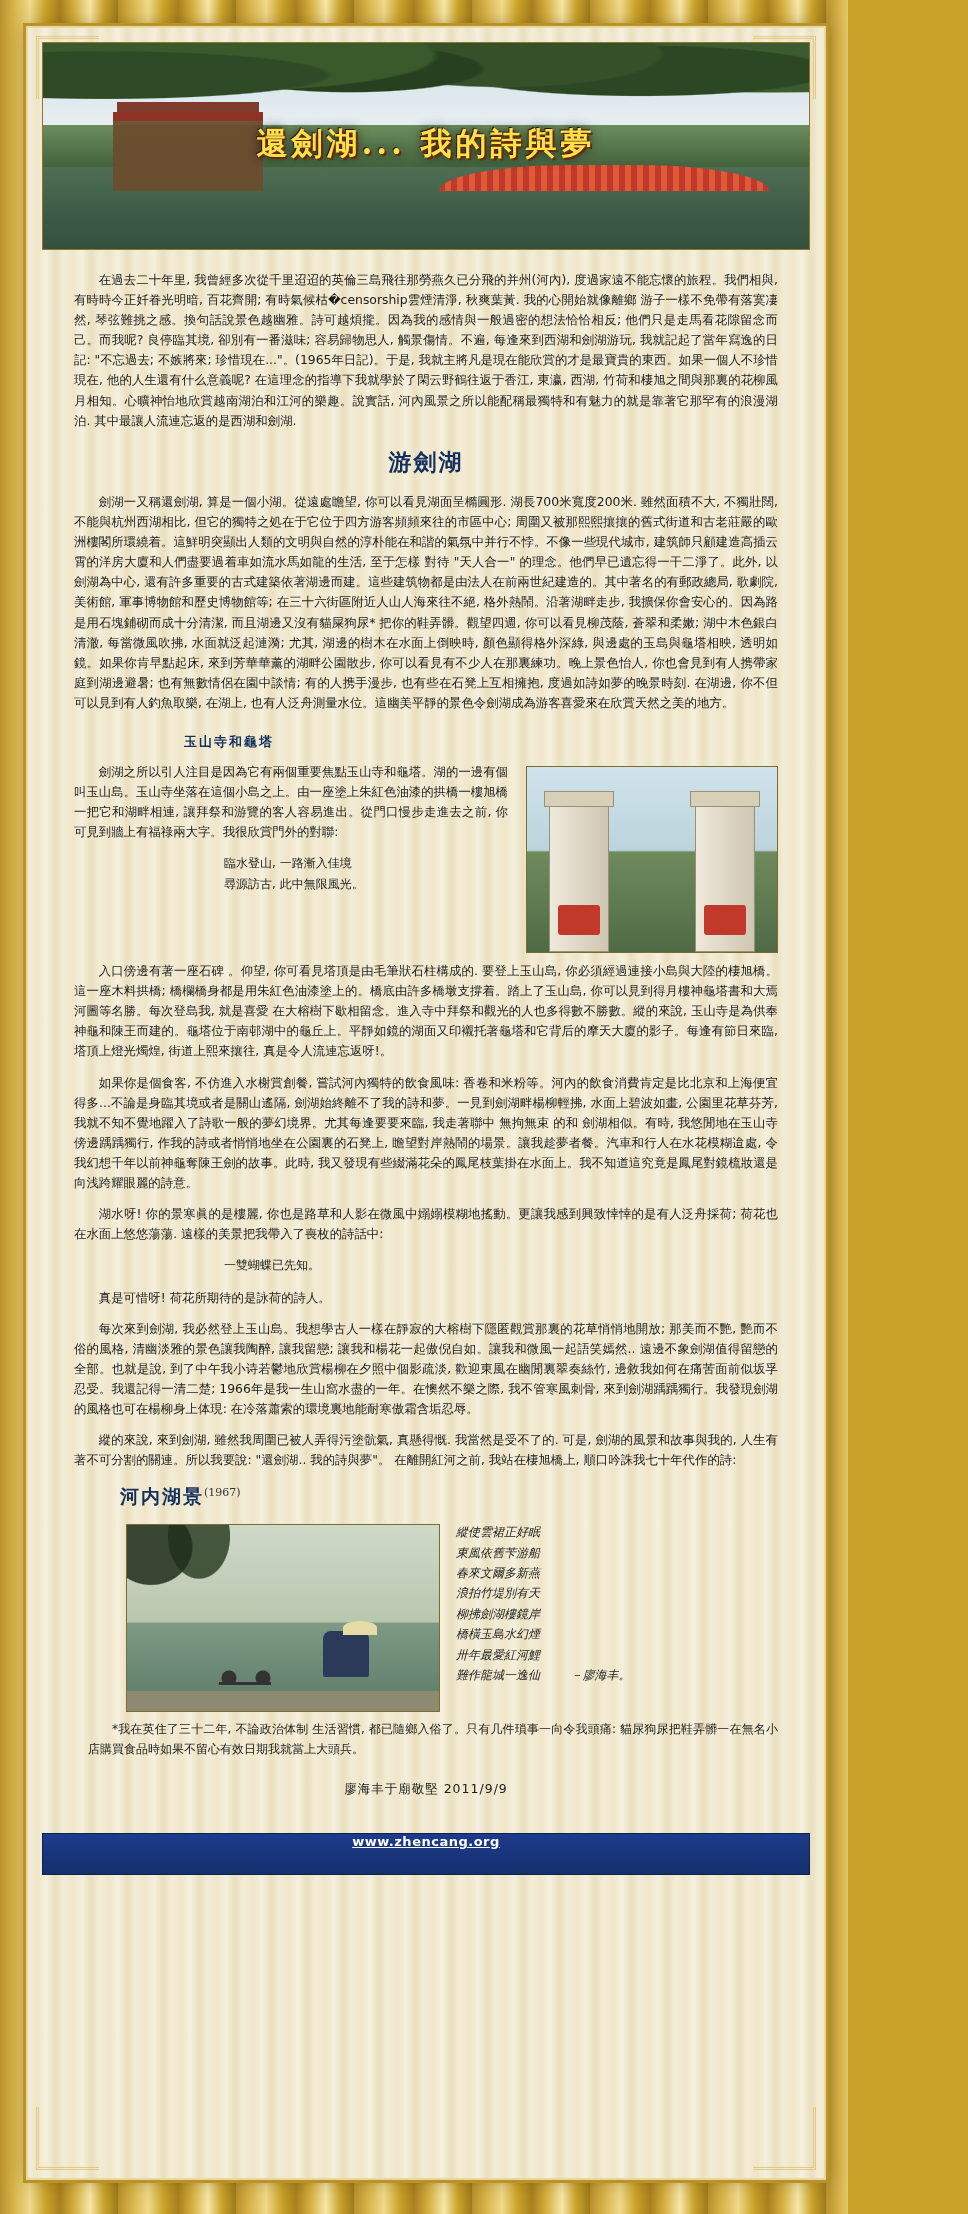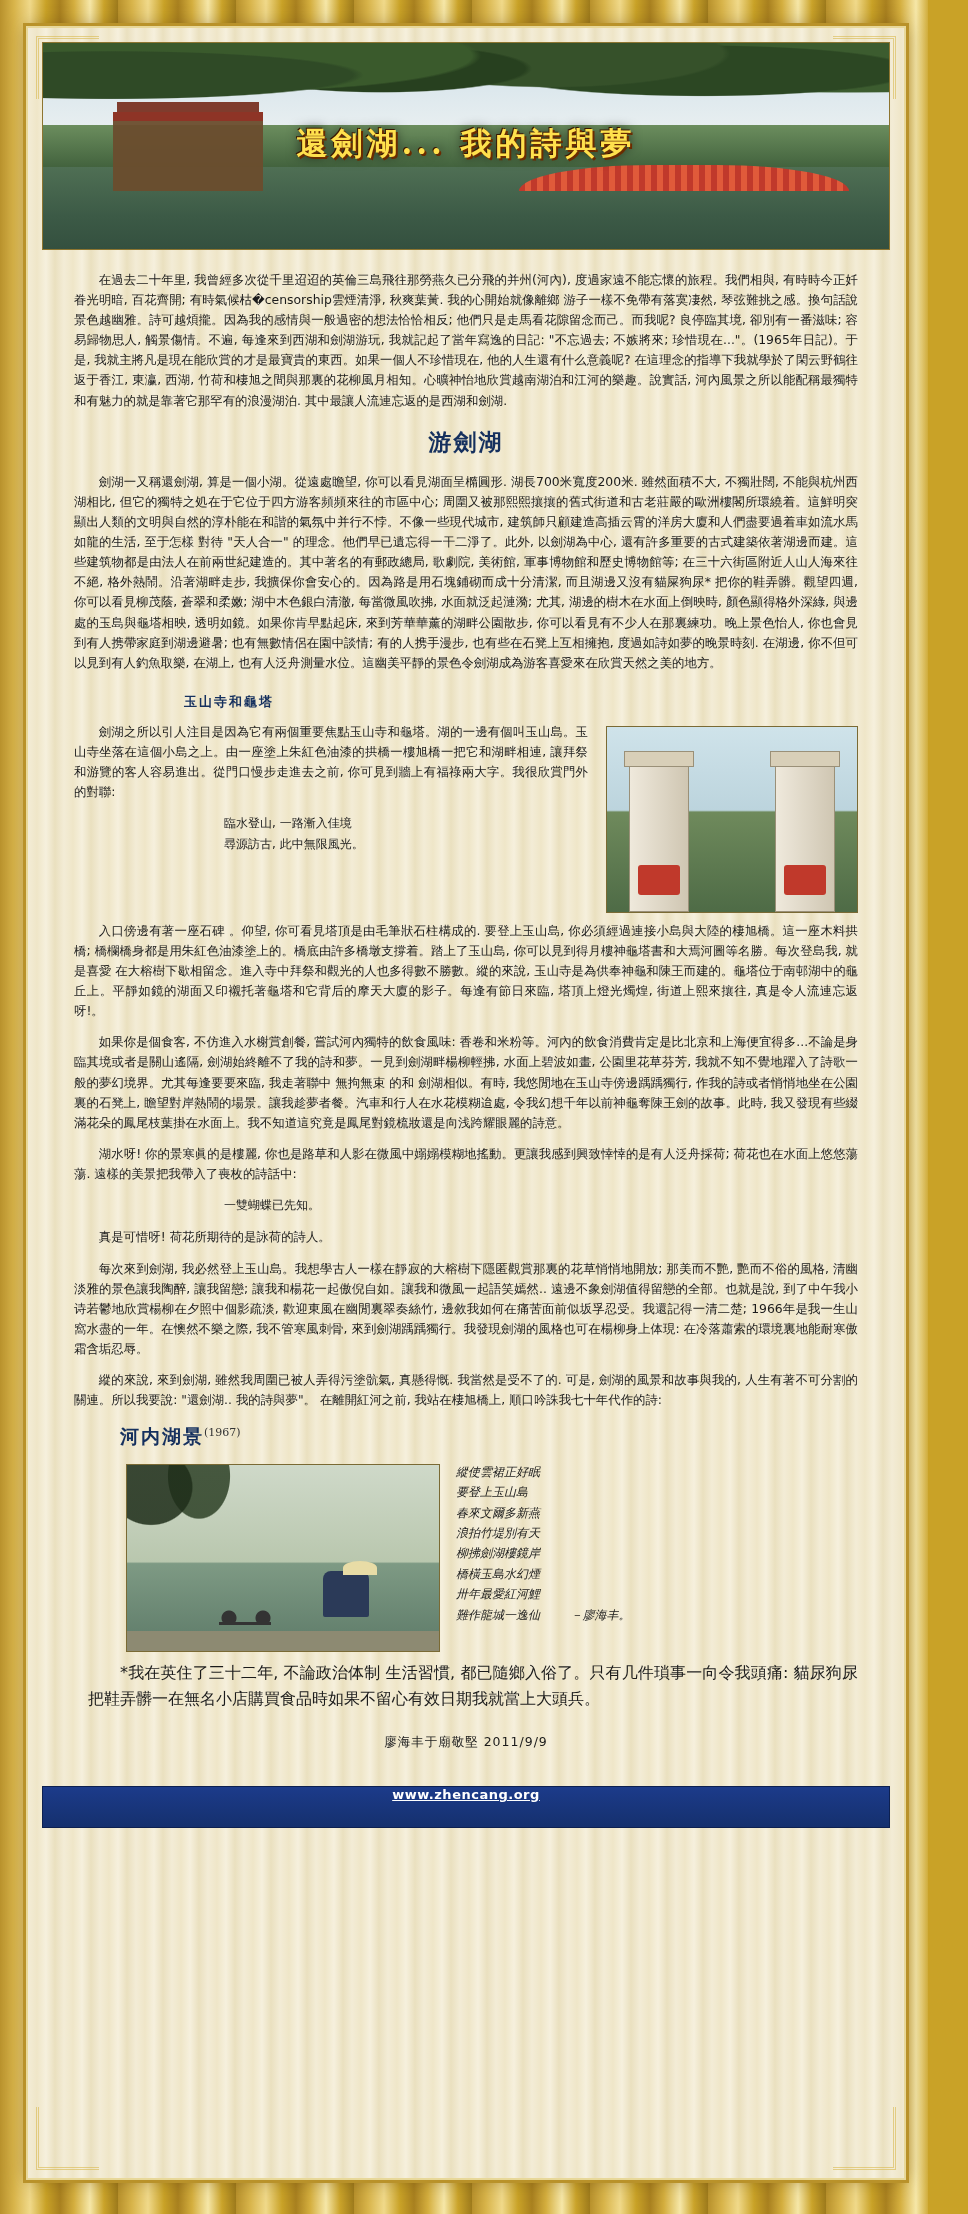--- a/index.html
+++ b/index.html
@@ -6,21 +6,21 @@
     margin: 0;
     padding: 0;
   }
   body {
     width: 968px;
     background: #c9a227;
     font-family: "DejaVu Sans", sans-serif;
   }
   .page {
     position: relative;
-    width: 928px;
+    width: 848px;
     min-height: 2214px;
     box-sizing: border-box;
     background:
       linear-gradient(90deg,
         #b8912c 0px, #d8b44a 14px, #f0d98a 30px, #c9a227 46px,
         #a8801f 60px, #d4ae3e 74px, #f6e7a8 90px, #caa32a 104px,
         #9d7a1c 118px);
     background-size: 118px 100%;
     padding: 26px 22px 26px 26px;
   }
@@ -213,21 +213,21 @@
                 radial-gradient(circle at 44px 22px, #333 0 7px, transparent 8px);
   }
   .fp-wall {
     position: absolute; left: 0; right: 0; bottom: 0; height: 20px;
     background: #8d8a72;
   }
   .clearfix::after { content: ""; display: block; clear: both; }
 
   .footnote {
     margin: 14px 0 8px 0;
-    font-size: 16px;
+    font-size: 12px;
     text-indent: 0;
     padding-left: 14px;
   }
   .signature {
     text-align: center;
     font-size: 12.5px;
     margin: 20px 0 6px 0;
     letter-spacing: 1px;
   }
 
@@ -316,21 +316,21 @@
         </div>
         <div class="fig-poem">
           <div class="fp-tree"></div>
           <div class="fp-wall"></div>
           <div class="fp-figs"></div>
           <div class="fp-hat"></div>
           <div class="fp-bike"></div>
         </div>
         <div class="verse" style="margin-left:60px;font-style:italic;">
           <div>縱使雲裙正好眠</div>
-          <div>要登上玉山島</div>
+          <div>東風依舊苄游船</div>
           <div>春來文爾多新燕</div>
           <div>浪拍竹堤別有天</div>
           <div>柳拂劍湖樓鏡岸</div>
           <div>橋橫玉島水幻煙</div>
           <div>卅年最愛紅河鯉</div>
           <div>難作龍城一逸仙        －廖海丰。</div>
         </div>
       </div>
 
       <p class="para footnote">*我在英住了三十二年, 不論政治体制 生活習慣, 都已隨鄉入俗了。只有几件瑣事一向令我頭痛: 貓尿狗尿把鞋弄髒一在無名小店購買食品時如果不留心有效日期我就當上大頭兵。</p>

